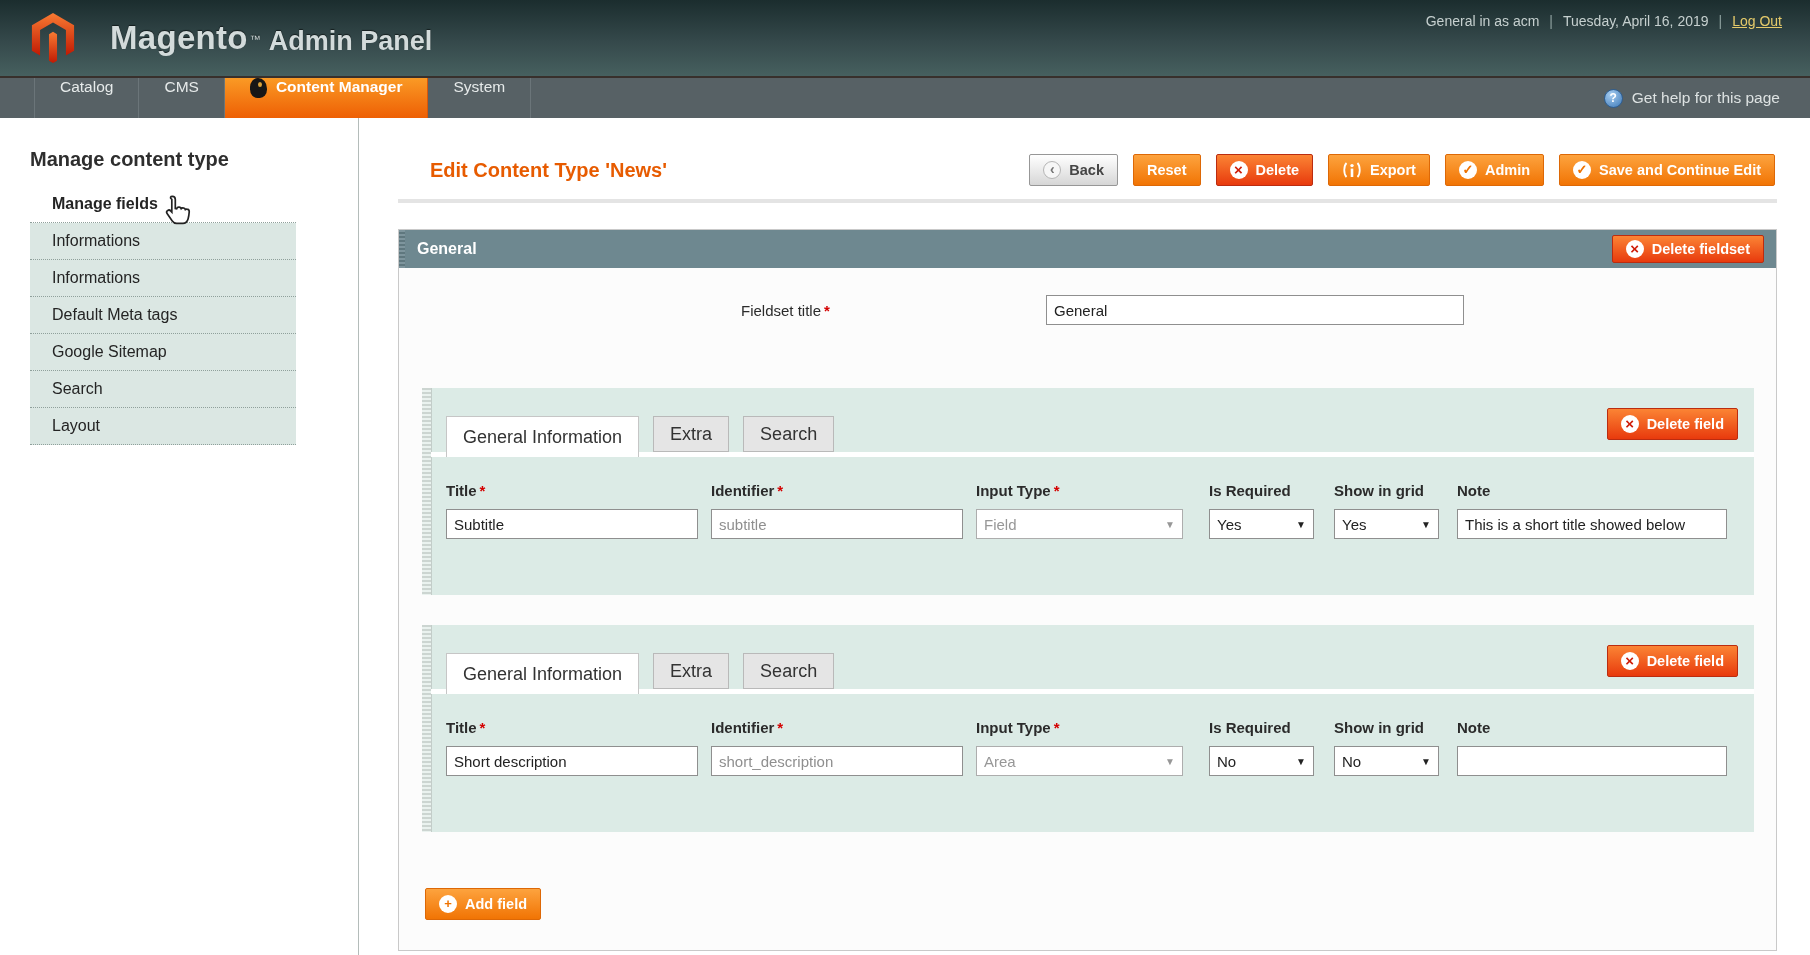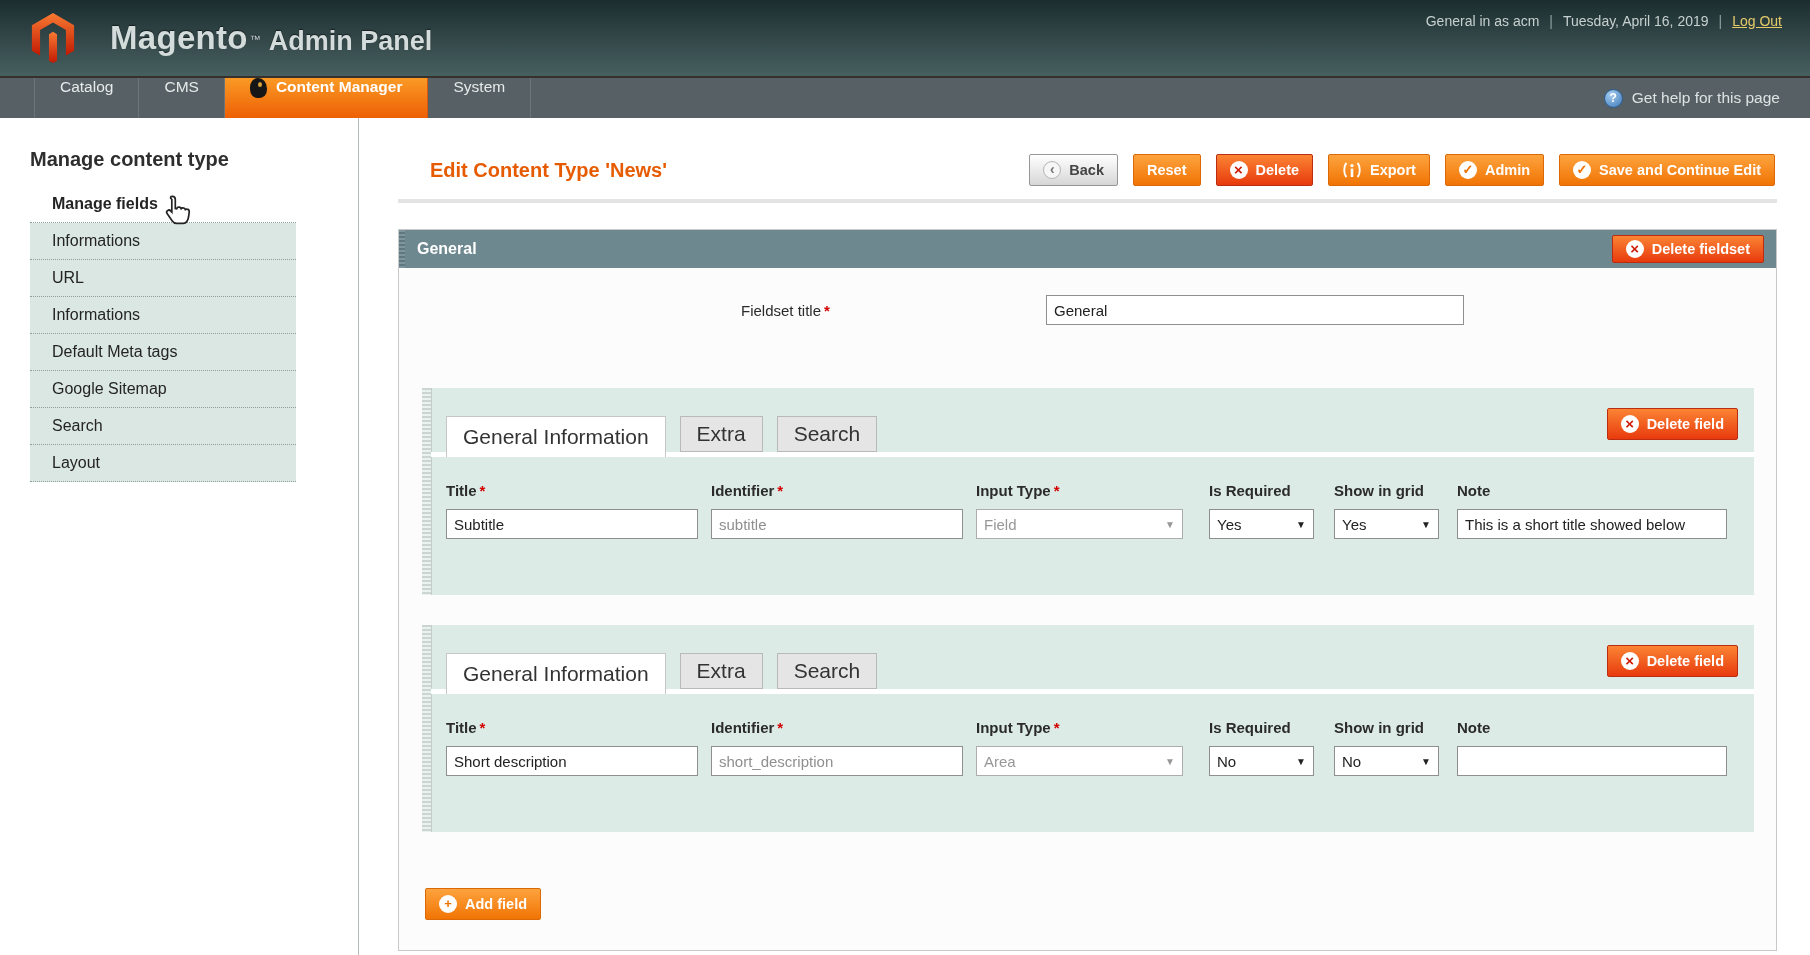--- a/index.html
+++ b/index.html
@@ -117,21 +117,21 @@
   .card { margin:63px 22px 0 23px; background:#dcebe6; position:relative; padding:28px 0 40px 0; }
   .card + .card { margin-top:30px; }
   .card::before {
     content:""; position:absolute; left:0; top:0; bottom:0; width:9px;
     background:repeating-linear-gradient(180deg,#ccd5d1 0 2px,#eaf2ef 2px 4px);
     border-right:1px solid #c3cdc9;
   }
   .tabs { display:flex; gap:14px; margin-left:24px; height:36px; position:relative; }
   .tabs::after { content:""; position:absolute; left:-15px; right:0; bottom:-5px; height:5px; background:#fff; }
   .tab {
-    display:flex; align-items:center; padding:16px 16px; font-size:21px; color:#333;
+    display:flex; align-items:center; padding:16px 16px; font-size:18px; color:#333;
     background:#e5e5e5; border:1px solid #b9b9b9; cursor:pointer; z-index:1;
   }
   .tab.active { background:#fff; border-color:#c6c6c6; border-bottom:none; height:41px; margin-bottom:-5px; z-index:2; }
   .delete-field-pos { position:absolute; right:16px; top:20px; }
 
   .grid { display:flex; margin:30px 0 16px 24px; }
   .col { margin-right:13px; }
   .col .flabel { font-size:15px; font-weight:bold; color:#2b2b2b; margin-bottom:10px; }
   .w252 { width:252px; } .w207 { width:207px; } .w105 { width:105px; } .w270 { width:270px; }
   .col.c3 { margin-right:26px; } .col.c4 { margin-right:20px; } .col.c5 { margin-right:18px; } .col.c6 { margin-right:0; }
@@ -210,23 +210,20 @@
         <span class="cursor-icon">
           <svg width="36" height="36" viewBox="0 0 32 32">
             <path d="M11 3c1.6 0 2.6 1.1 2.6 2.7v8.1l1.2.2c.3-.9 1.2-1.5 2.2-1.4.8.1 1.5.6 1.8 1.3.4-.5 1.1-.8 1.8-.7.9.1 1.6.7 1.9 1.5.4-.3.9-.5 1.5-.4 1.2.1 2 1.1 2 2.3 0 0-.3 3.9-1 6.2-.6 2.1-1.6 4.2-4.6 4.2h-5.6c-1.6 0-3-.8-3.9-2.1l-4.6-6.6c-.6-.9-.4-2.1.5-2.7.8-.6 2-.5 2.7.3l1 1.1V5.7C8.4 4.1 9.4 3 11 3Z" fill="#fff" stroke="#222" stroke-width="1.5"></path>
           </svg>
         </span>
       </div>
       <div class="side-item">
         <span>Informations</span>
       </div>
       <div class="side-item">
-        <span>URL</span>
-      </div>
-      <div class="side-item">
         <span>Informations</span>
       </div>
       <div class="side-item">
         <span>Default Meta tags</span>
       </div>
       <div class="side-item">
         <span>Google Sitemap</span>
       </div>
       <div class="side-item">
         <span>Search</span>

